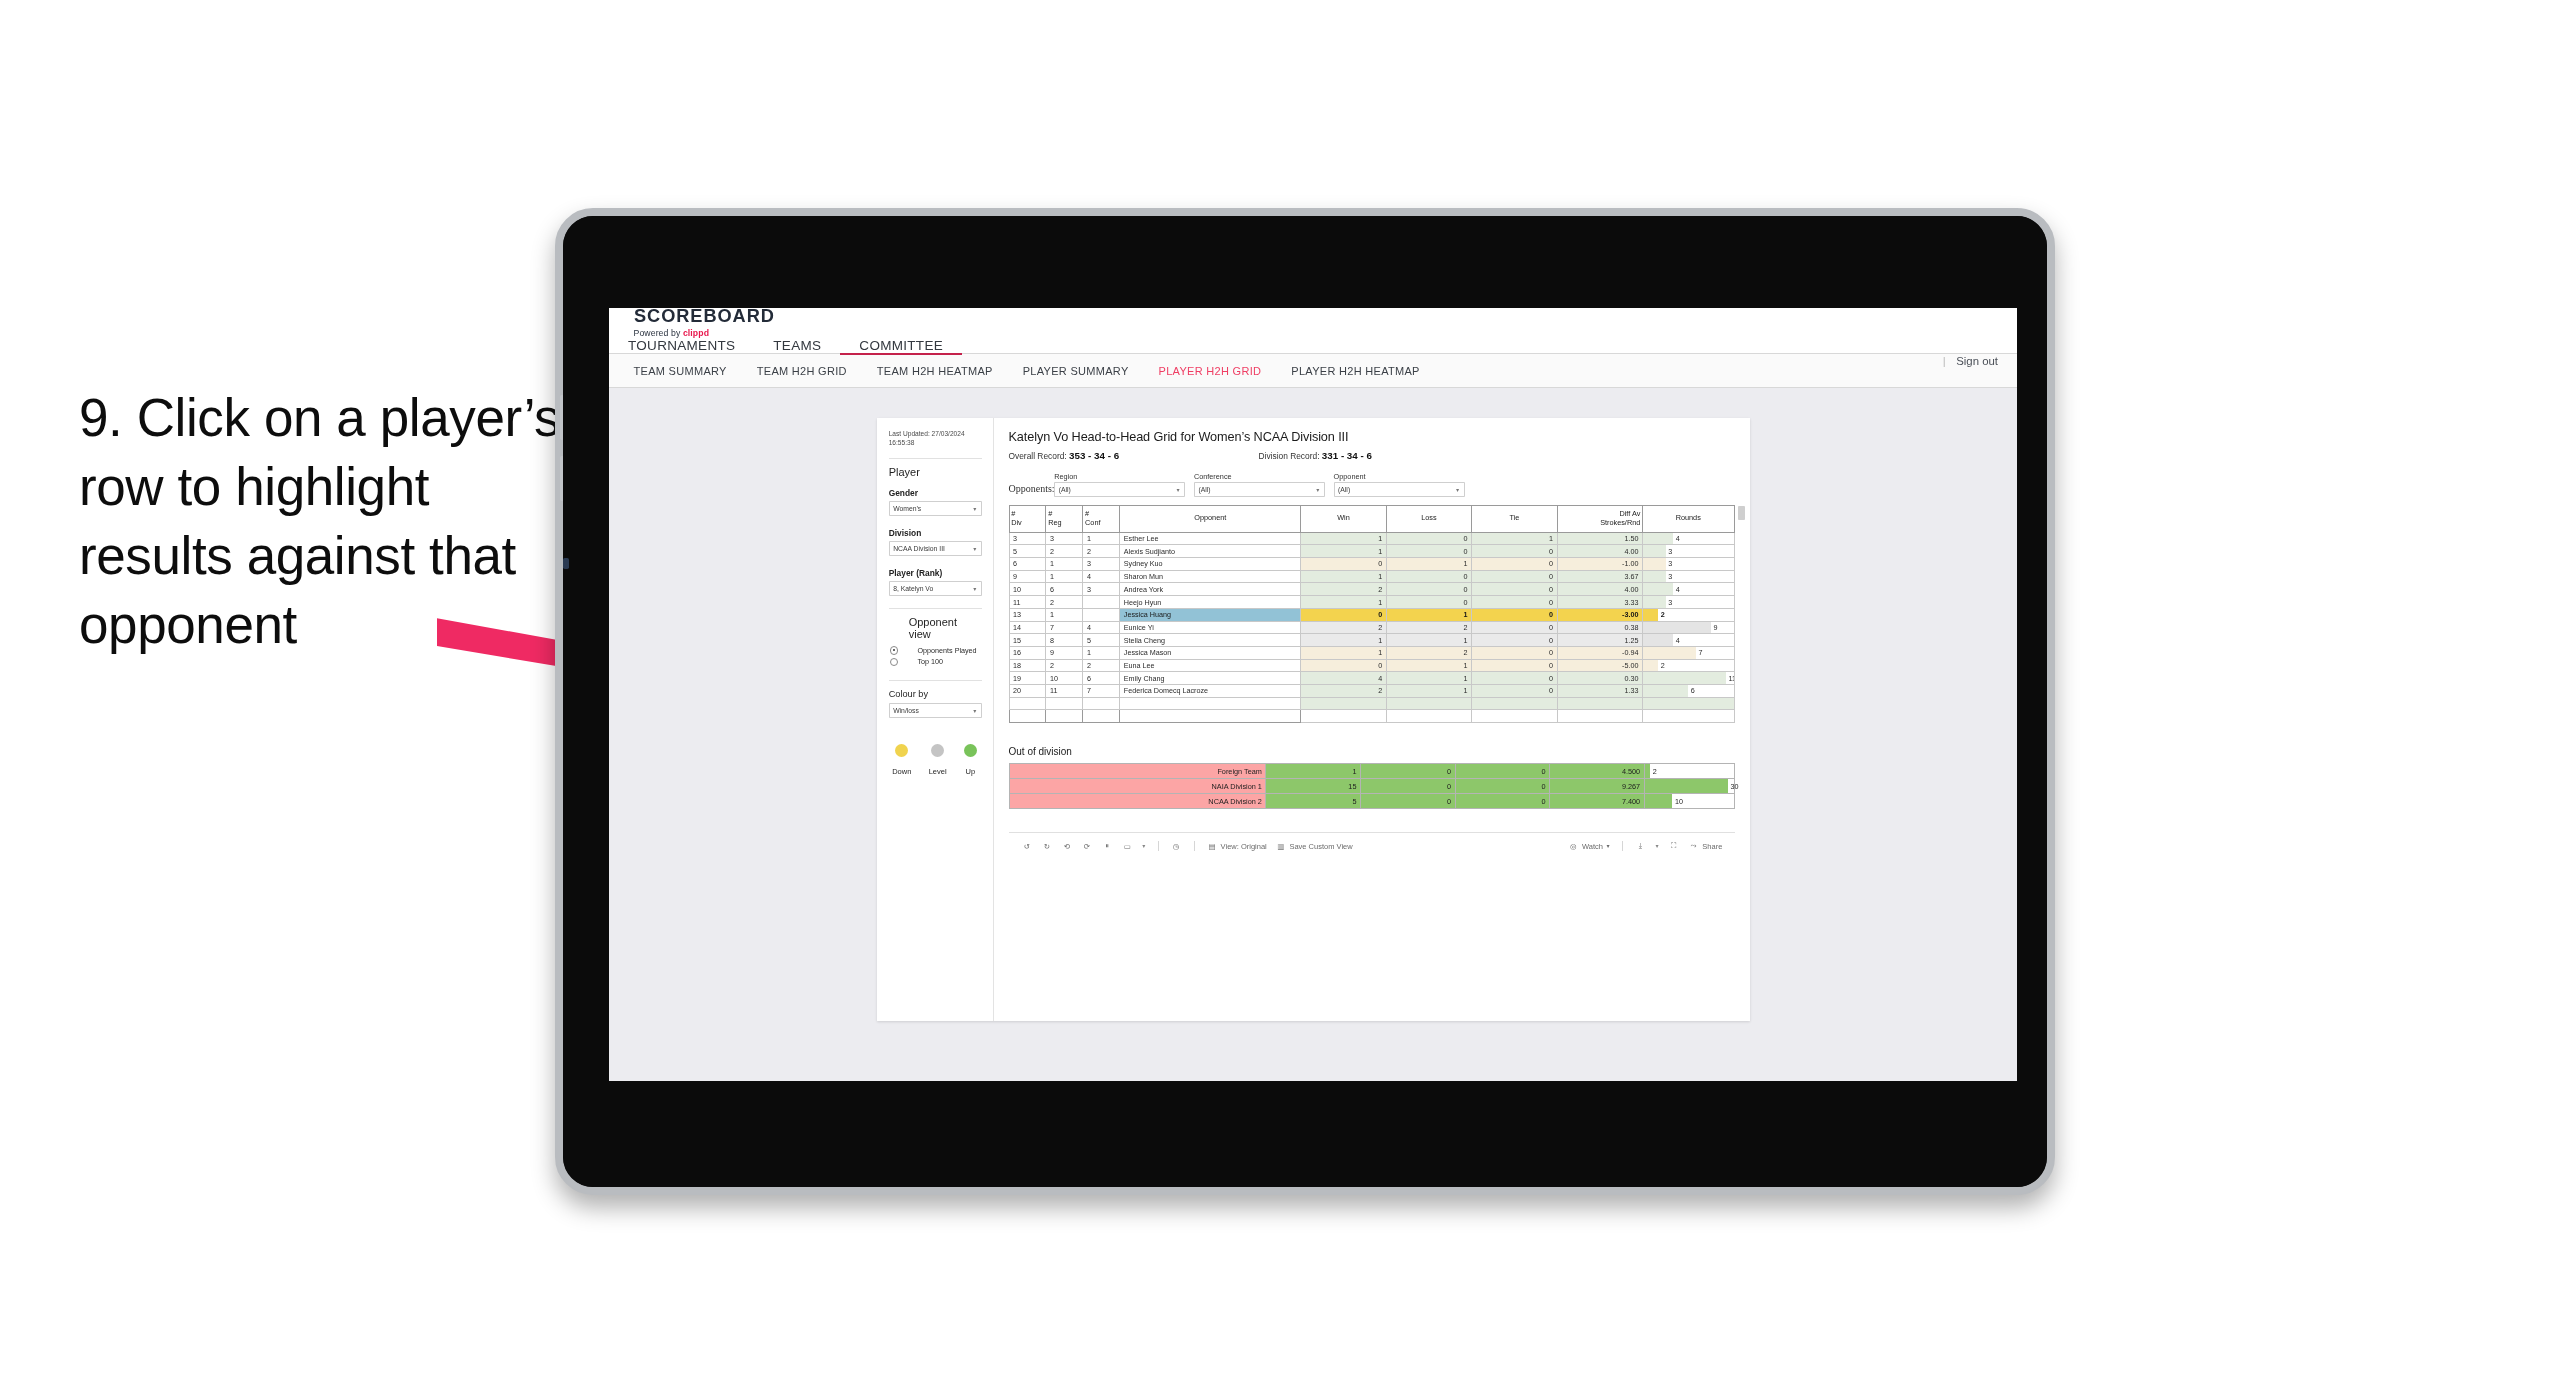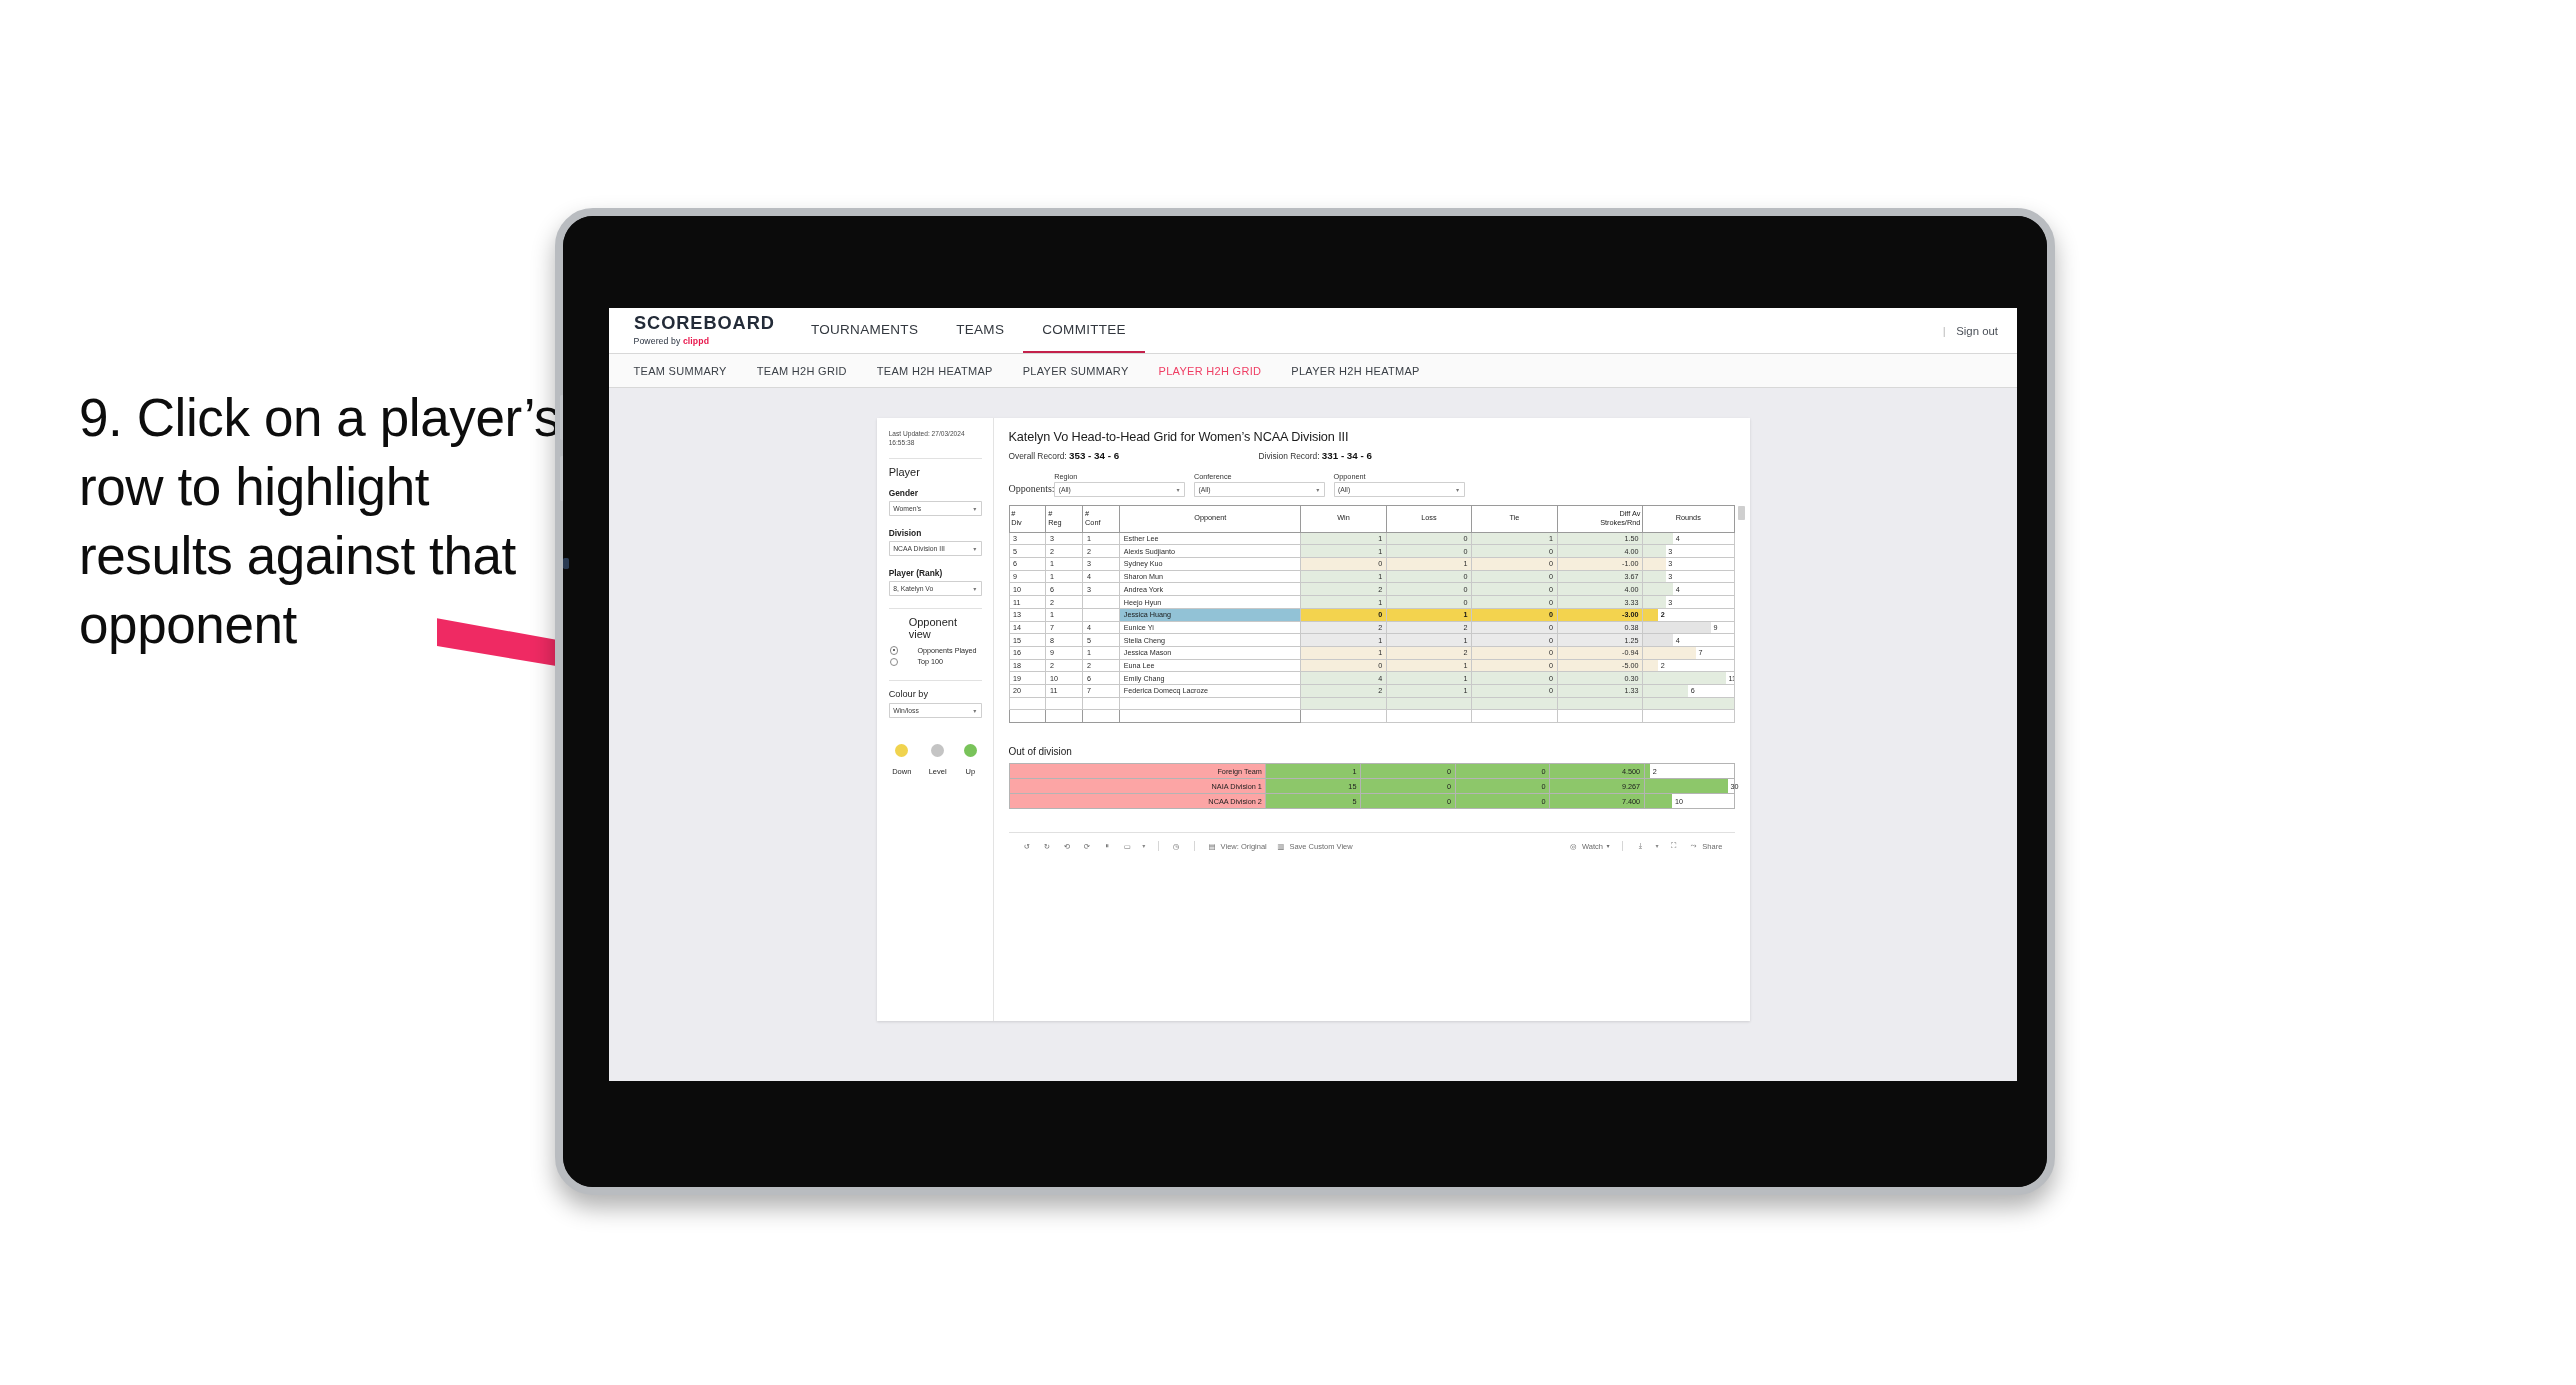--- a/index.html
+++ b/index.html
@@ -37,21 +37,21 @@
 
   
   .page{
     position:absolute;left:46px;top:92px;width:1408px;height:773px;
     background:#ffffff;overflow:hidden;
   }
 
   
   .hdr{
     height:45px;background:#fff;border-bottom:0.9px solid #d8d8d8;
-    display:flex;align-items:stretch;position:relative;
+    display:flex;align-items:stretch;position:relative;flex-direction:column;
   }
   .brand{display:flex;flex-direction:column;justify-content:center;padding:0 23px 0 24.5px;}
   .brand-top{
     font-family:"Liberation Sans", sans-serif;
     font-weight:bold;font-size:17.5px;letter-spacing:0.9px;color:#232b38;
     transform:scaleX(1.04);transform-origin:left center;line-height:1;
   }
   .brand-sub{font-size:8.7px;color:#2b3340;margin-top:2.6px;letter-spacing:0.1px;}
   .brand-sub b{color:#e8174c;font-weight:bold;}
   .topnav{display:flex;align-items:stretch;}

